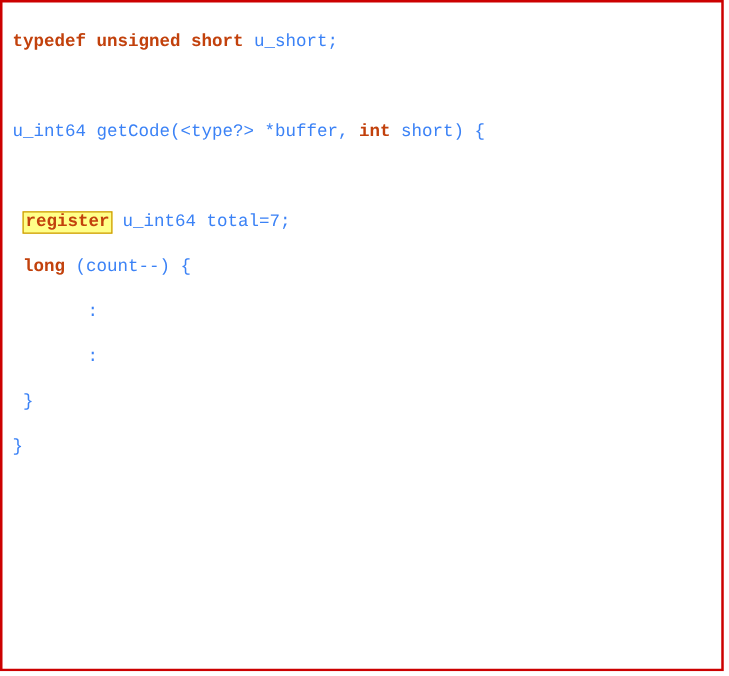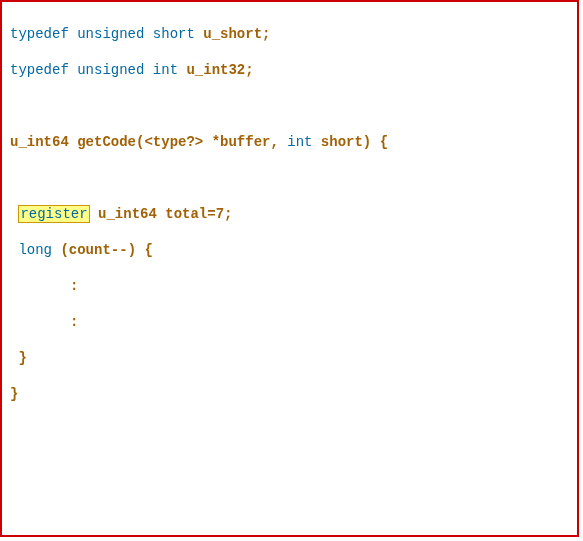--- a/index.html
+++ b/index.html
@@ -11,37 +11,36 @@
   }
   .frame {
     border: 2px solid #cc0000;
     width: 579px;
     height: 537px;
     box-sizing: border-box;
     padding: 6px 8px;
     white-space: pre;
     overflow: hidden;
   }
-  .kw { color: #0369a1; font-weight: normal; }
-  .plain-b { color:#a16207; font-weight: bold; }
+  .kw { color: #c2410c; font-weight: bold; }
+  .plain-b { color:#3b82f6; font-weight: normal; }
   .hl {
     background: #ffff88;
     border: 1px solid #cc9900;
     padding: 0 1px;
     margin-top: 12px;
   }
   .line { line-height: 20px; }
   .colon-indent { padding-left: 60px; }
 </style>
 </head>
 <body>
 
 <div class="frame">
 <div class="line"><span class="kw">typedef unsigned short</span><span class="plain-b"> u_short;</span></div>
-<div class="line"><span class="kw">typedef unsigned int</span><span class="plain-b"> u_int32;</span></div>
 <div class="line"> </div>
 <div class="line"><span class="plain-b">u_int64 getCode(&lt;type?&gt; *buffer,</span><span class="kw"> int</span><span class="plain-b"> short) {</span></div>
 <div class="line"> </div>
 <div class="line"><span class="plain-b"> </span><span class="kw hl">register</span><span class="plain-b"> u_int64 total=7;</span></div>
 <div class="line"><span class="plain-b"> </span><span class="kw">long</span><span class="plain-b"> (count--) {</span></div>
 <div class="line plain-b colon-indent">:</div>
 <div class="line plain-b colon-indent">:</div>
 <div class="line plain-b"> }</div>
 <div class="line plain-b">}</div>
 <div class="line"> </div>

